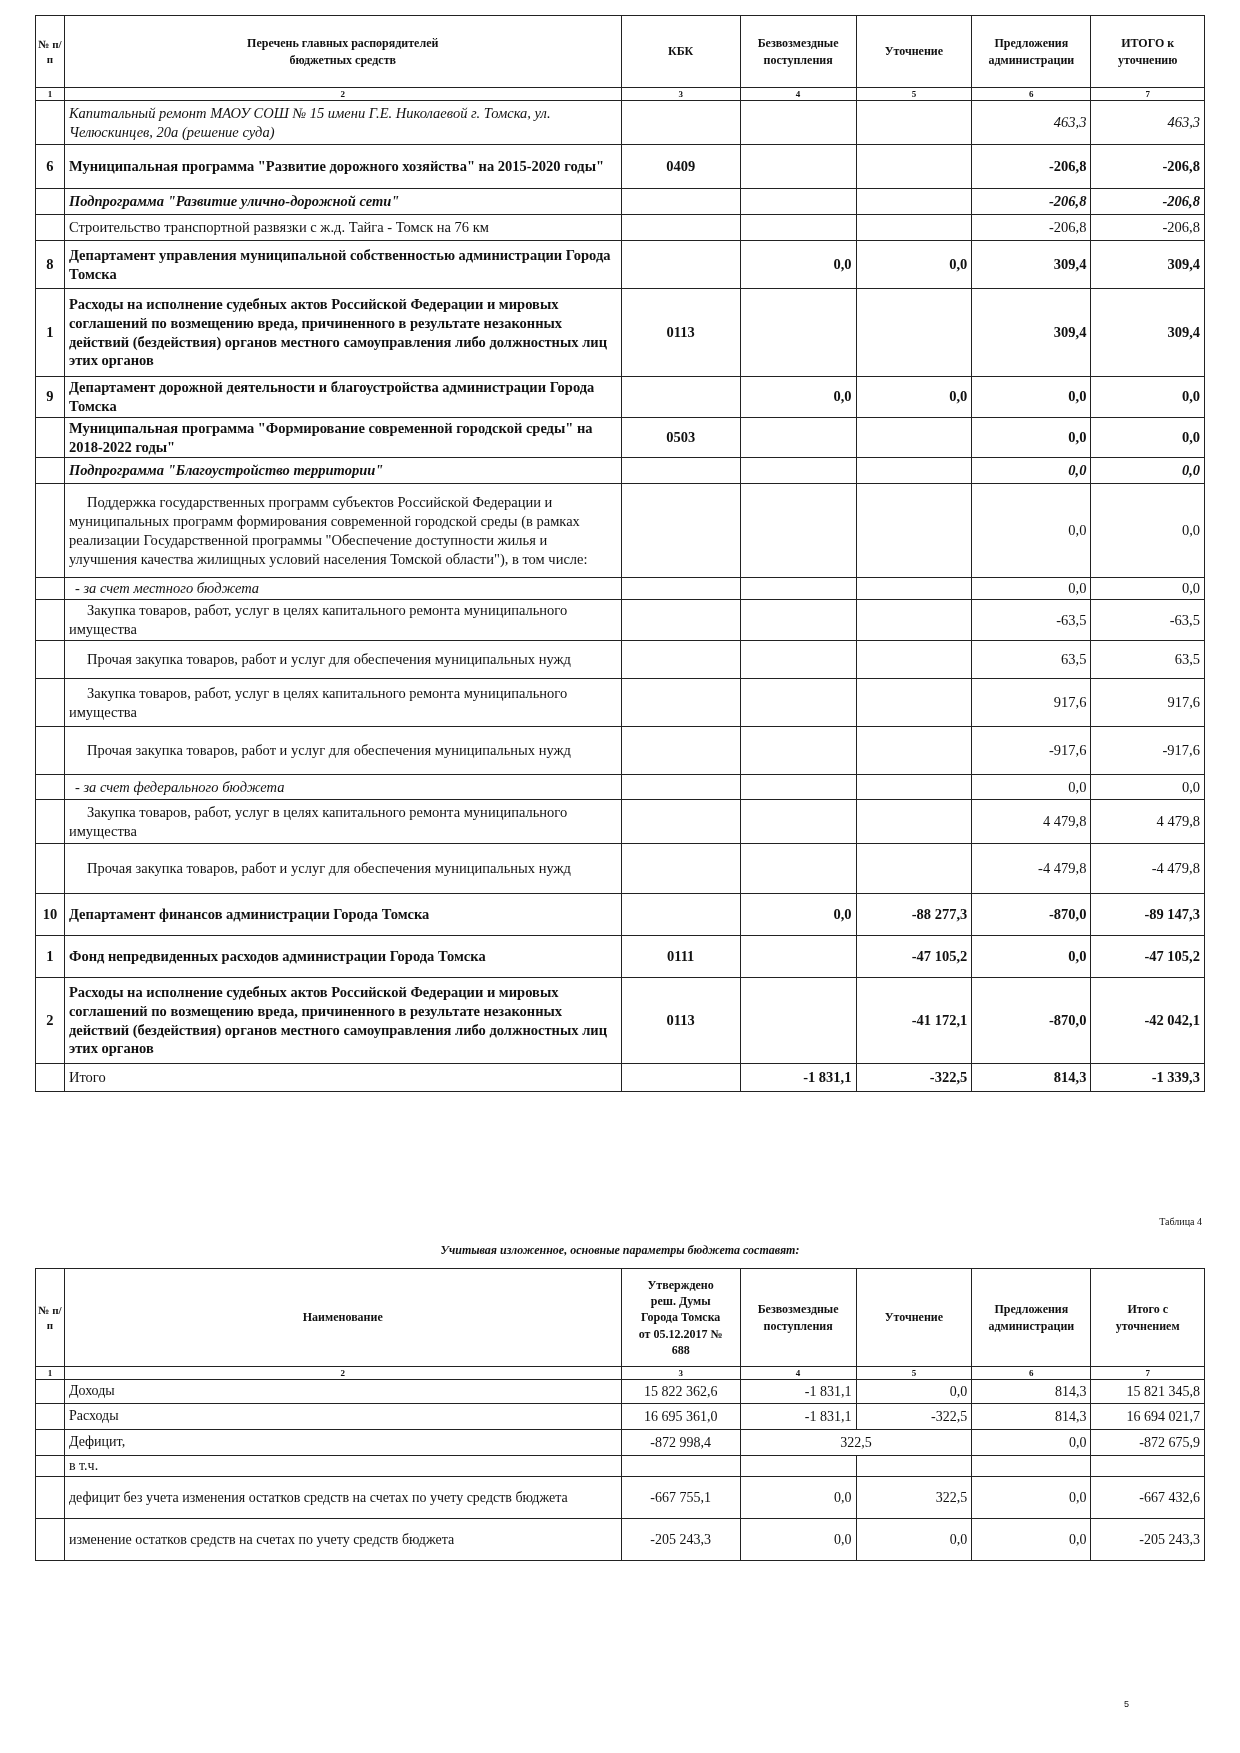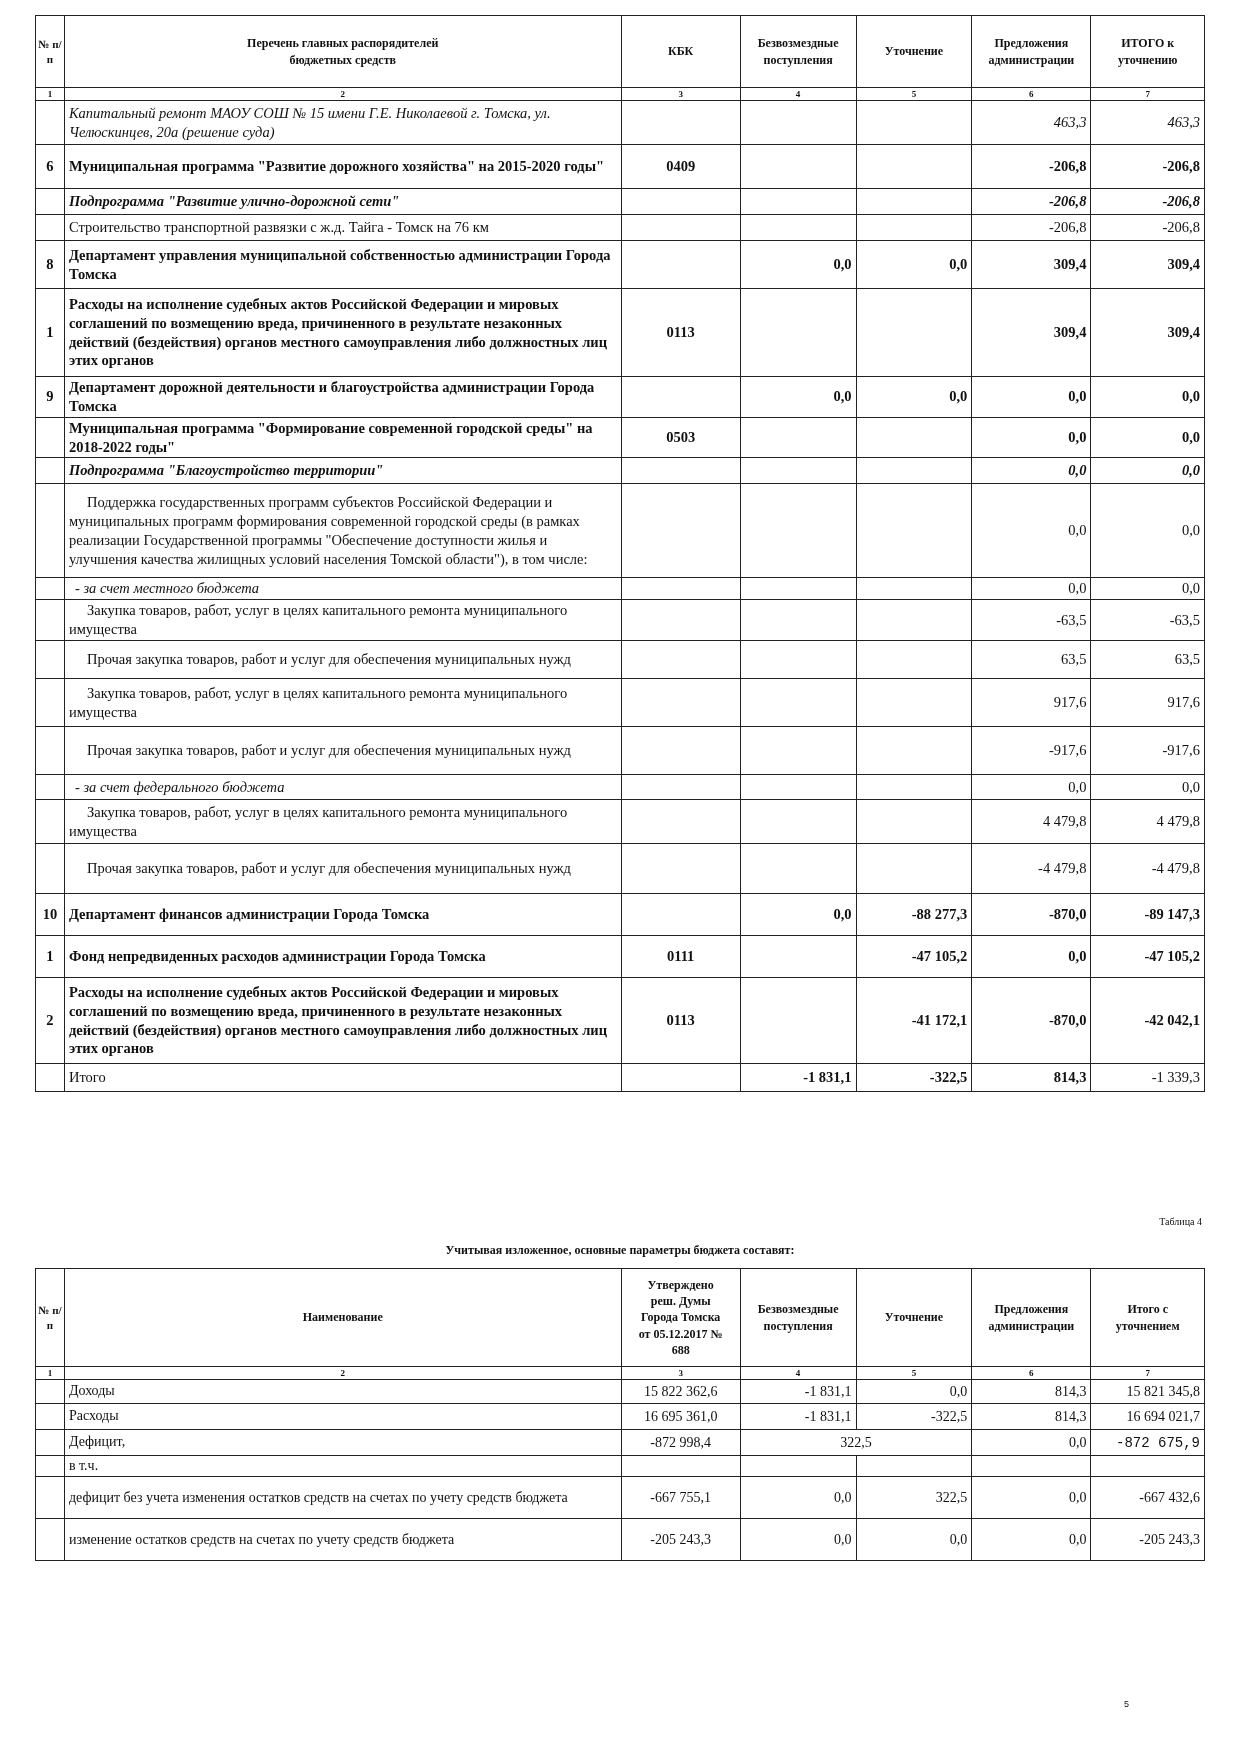--- a/index.html
+++ b/index.html
@@ -15,21 +15,21 @@
   td.no { text-align: center; font-size: 14.5px; font-weight: bold; padding: 0; }
   td.kbk { text-align: center; font-size: 14.5px; font-weight: bold; }
   td.name { font-size: 14.5px; line-height: 1.3; }
   tr.b td.name, tr.b td.num { font-weight: bold; }
   tr.bi td.name, tr.bi td.num { font-weight: bold; font-style: italic; }
   tr.i td.name { font-style: italic; margin-top: 20px; }
   td.indent { text-indent: 18px; }
   td.dash { padding-left: 10px; }
   #tbl-label { position: absolute; right: 38px; top: 1216px; font-size: 10px; }
   #intro { position: absolute; left: 0; width: 1240px; top: 1243px; text-align: center;
-           font-size: 12px; font-weight: bold; }
+           font-size: 12px; font-weight: bold; font-style: italic; }
   #pagenum { position: absolute; left: 1124px; top: 1699px; font-size: 9px;
              font-family: "Liberation Sans", sans-serif; }
 </style>
 </head>
 <body>
 
 <table id="t1">
   <colgroup>
     <col style="width:26px">
       <col style="width:500px">
@@ -249,21 +249,21 @@
         <td class="num">-870,0</td>
         <td class="num">-42 042,1</td>
       </tr>
       <tr class="" style="height: 28px;">
         <td class="no"></td>
         <td class="name ">Итого</td>
         <td class="kbk"></td>
         <td class="num" style="font-weight: bold;">-1 831,1</td>
         <td class="num" style="font-weight: bold;">-322,5</td>
         <td class="num" style="font-weight: bold;">814,3</td>
-        <td class="num" style="font-weight: normal;">-1 339,3</td>
+        <td class="num" style="font-weight: bold;">-1 339,3</td>
       </tr>
     </tbody>
 </table>
 
 <div id="tbl-label">Таблица 4</div>
 <div id="intro">Учитывая изложенное, основные параметры бюджета составят:</div>
 
 <table id="t2">
   <colgroup>
     <col style="width:26px">
@@ -312,21 +312,21 @@
         <td class="num" style="font-size: 14px;">-322,5</td>
         <td class="num" style="font-size: 14px;">814,3</td>
         <td class="num" style="font-size: 14px;">16 694 021,7</td>
       </tr>
       <tr style="height: 26px;">
         <td class="no"></td>
         <td class="name" style="font-size: 14px;">Дефицит,</td>
         <td class="num" style="text-align: center; font-size: 14px;">-872 998,4</td>
         <td class="num" colspan="2" style="text-align: center; font-size: 14px;">322,5</td>
         <td class="num" style="font-size: 14px;">0,0</td>
-        <td class="num" style="font-size: 14px; font-family: Liberation Mono, monospace;">-872 675,9</td>
+        <td class="num" style="font-size: 14px;">-872 675,9</td>
       </tr>
       <tr style="height: 20px;">
         <td class="no"></td>
         <td class="name" style="font-size: 14px;">в т.ч.</td>
         <td class="num" style="text-align: center; font-size: 14px;"></td>
         <td class="num" style="font-size: 14px;"></td>
         <td class="num" style="font-size: 14px;"></td>
         <td class="num" style="font-size: 14px;"></td>
         <td class="num" style="font-size: 14px;"></td>
       </tr>

